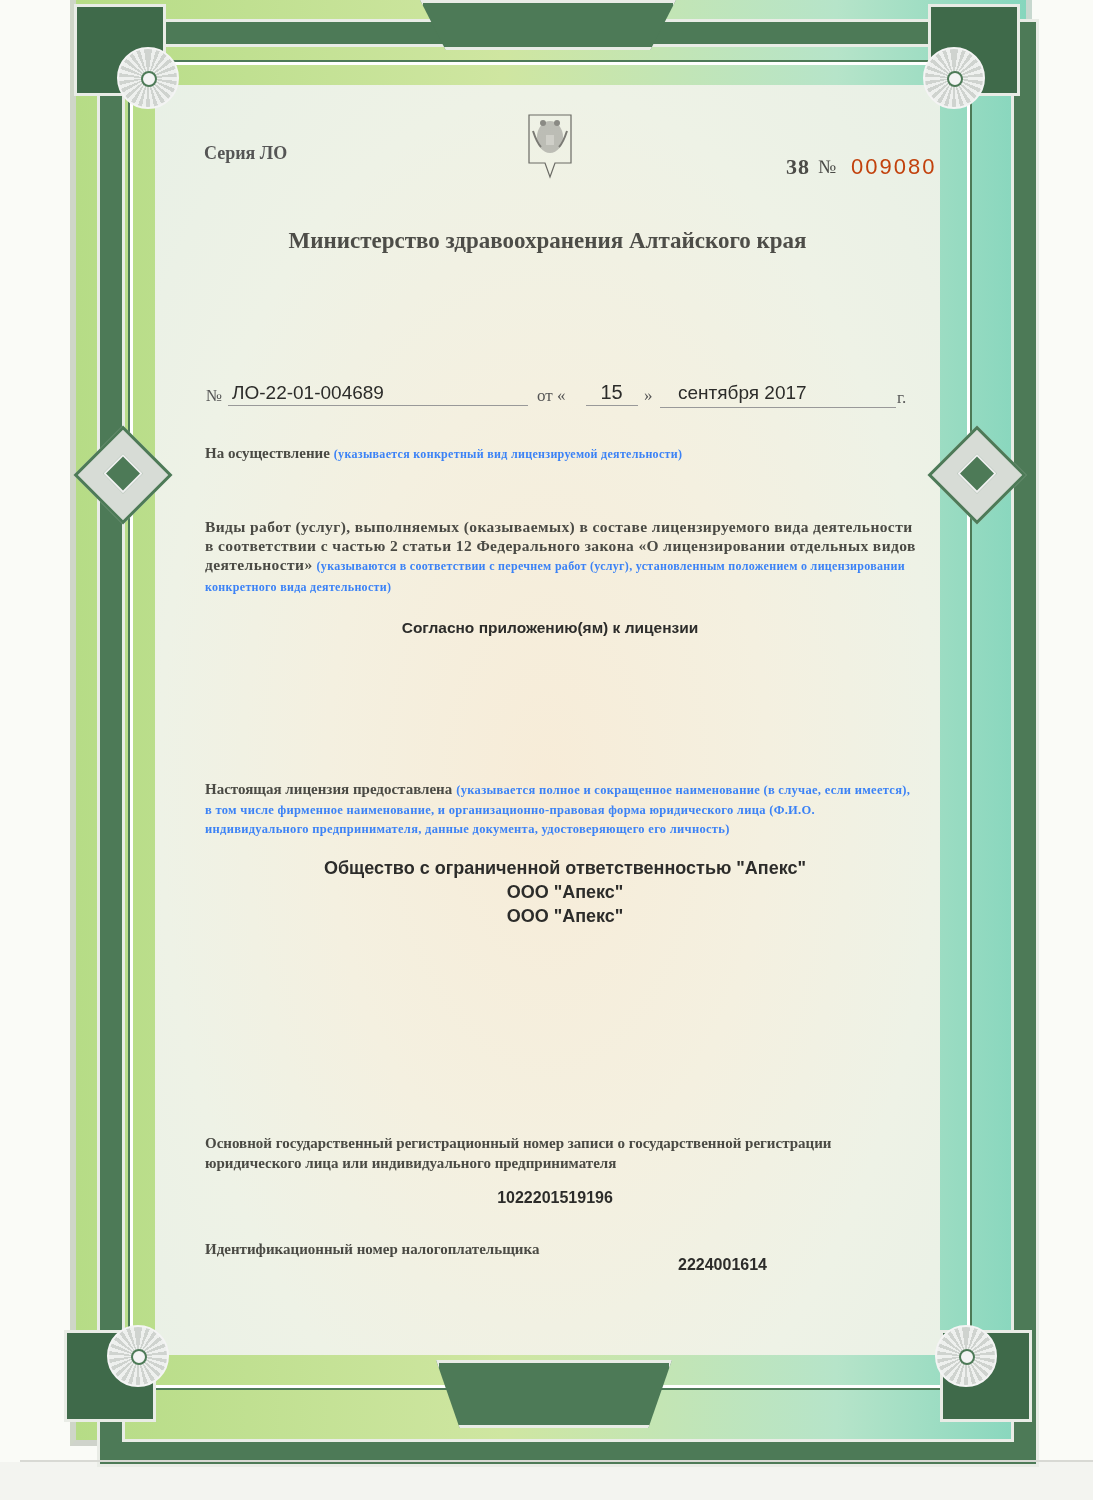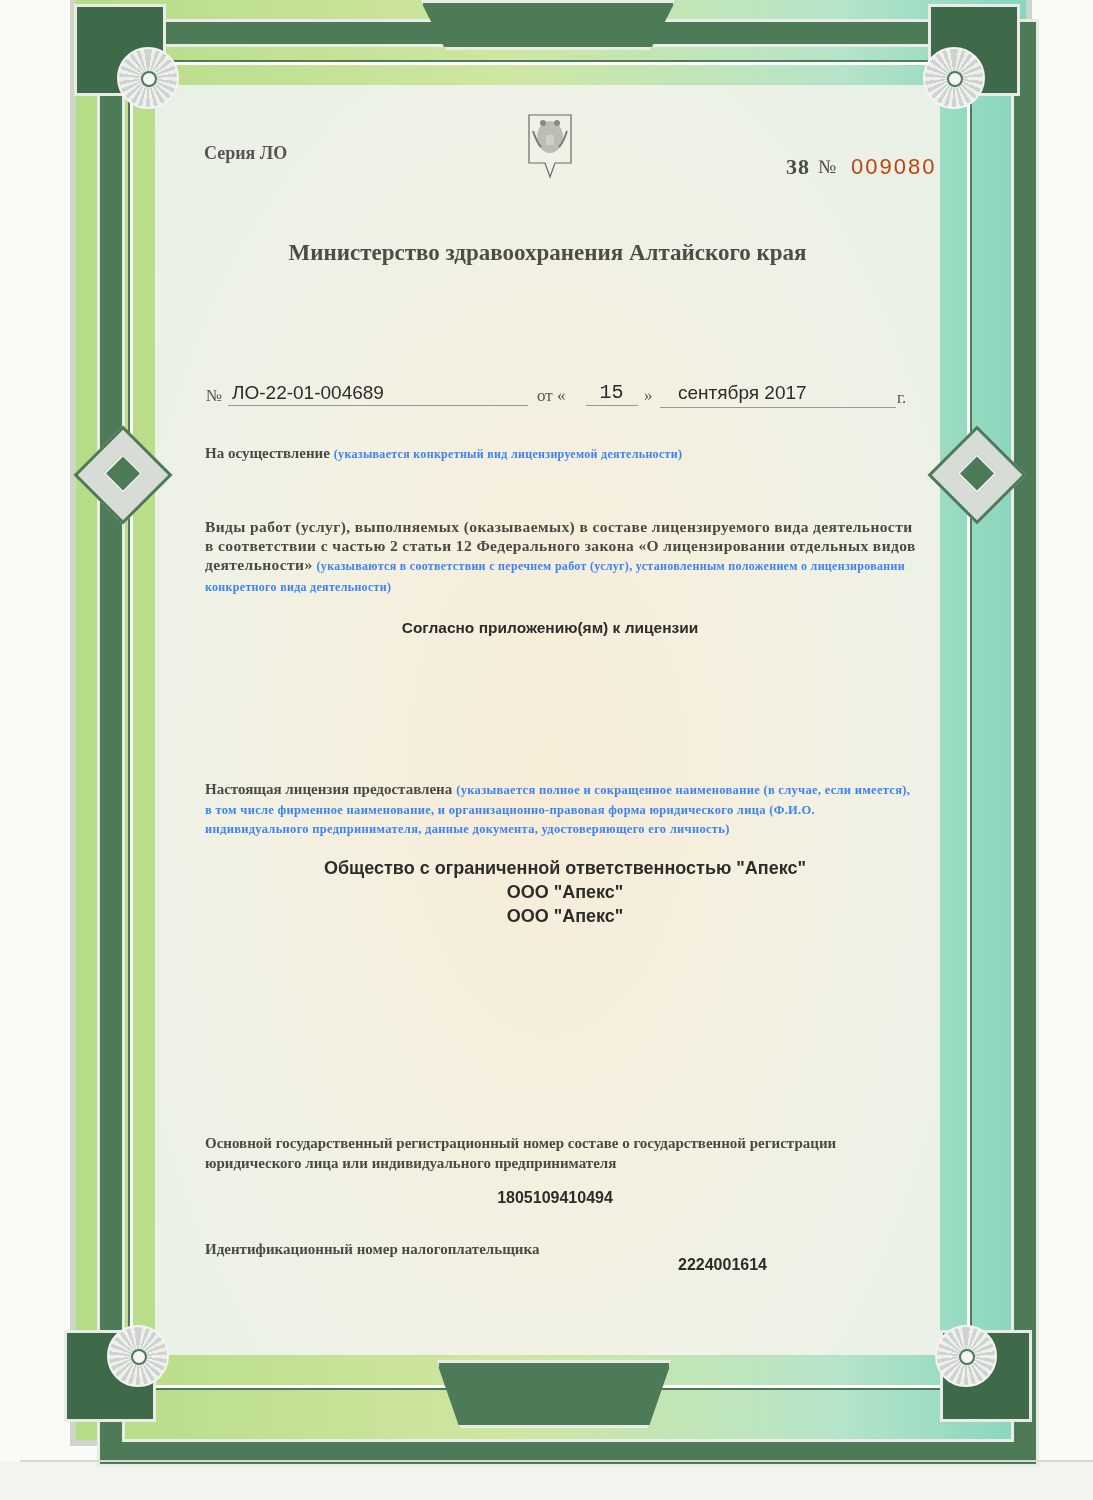--- a/index.html
+++ b/index.html
@@ -76,36 +76,36 @@
     }
 
     .txt { position:absolute; color:#4a4a44; }
     .sans { font-family:"Liberation Sans", sans-serif; color:#2c2c2a; }
 
     .series-label { left:204px; top:143px; font-size:18px; font-weight:bold; color:#555; }
     .series-num { left:786px; top:154px; font-size:22px; font-weight:bold; color:#4c4c48; letter-spacing:1px; }
     .serial-num { left:851px; top:154px; font-size:22px; color:#c2410c; letter-spacing:2px; font-family:Liberation Sans, sans-serif; }
     .serial-num-sign { left:818px; top:156px; font-size:19px; color:#4c4c48; }
 
-    .ministry { left:190px; top:240px; width:715px; text-align:center; font-size:23px; font-weight:bold; color:#4d4d48; }
+    .ministry { left:190px; top:228px; width:715px; text-align:center; font-size:23px; font-weight:bold; color:#4d4d48; }
 
     .title {
       left:275px; top:282px; width:545px; text-align:center;
       font-size:86px; font-weight:bold; letter-spacing:2px;
       color:#9aa88c;
       -webkit-text-stroke:2px #506a4d;
       text-shadow:2px 2px 0 #3c5a3f, -1px -1px 0 #f4f4ea;
       font-family:"Liberation Serif", serif;
     }
 
     .no-sign { left:206px; top:386px; font-size:17px; color:#555; }
     .lic-number { left:232px; top:382px; width:300px; font-size:19px; }
     .underline { position:absolute; height:1px; background:#999; }
     .from-label { left:537px; top:386px; font-size:17px; color:#555; }
-    .day { left:589px; top:381px; width:45px; text-align:center; font-size:20px;font-family:Liberation Mono, monospace; }
+    .day { left:589px; top:381px; width:45px; text-align:center; font-size:20px; }
     .quote-close { left:644px; top:386px; font-size:17px; color:#555; }
     .month-year { left:660px; top:382px; width:240px; font-size:19px; padding-left:18px; box-sizing:border-box; }
     .g-label { left:897px; top:388px; font-size:17px; color:#555; }
 
     .lead { font-weight:bold; font-size:15px; color:#4a4a44; }
     .hint { font-size:12px; font-weight:bold; color:#3b82f6; letter-spacing:0.3px; }
 
     .activity-label { left:205px; top:444px; width:720px; }
     .activity-value { left:207px; top:461px; width:710px; text-align:center; font-size:14px; line-height:19px; font-weight:bold; }
 
@@ -194,18 +194,18 @@
   <div class="txt granted-block">
     <span class="lead">Настоящая лицензия предоставлена</span>
     <span class="hint">(указывается полное и сокращенное наименование (в случае, если имеется), в том числе фирменное наименование, и организационно-правовая форма юридического лица (Ф.И.О. индивидуального предпринимателя, данные документа, удостоверяющего его личность)</span>
   </div>
   <div class="txt sans org-full">
     <div>Общество с ограниченной ответственностью "Апекс"</div>
     <div>ООО "Апекс"</div>
     <div>ООО "Апекс"</div>
   </div>
 
-  <div class="txt ogrn-label">Основной государственный регистрационный номер составе о государственной регистрации юридического лица или индивидуального предпринимателя</div>
-  <div class="txt sans ogrn-value">1805109410494</div>
+  <div class="txt ogrn-label">Основной государственный регистрационный номер записи о государственной регистрации юридического лица или индивидуального предпринимателя</div>
+  <div class="txt sans ogrn-value">1022201519196</div>
   <div class="txt inn-label">Идентификационный номер налогоплательщика</div>
   <div class="txt sans inn-value">2224001614</div>
 </div>
 <div class="bottom-shadow"></div>
 
 </body></html>

